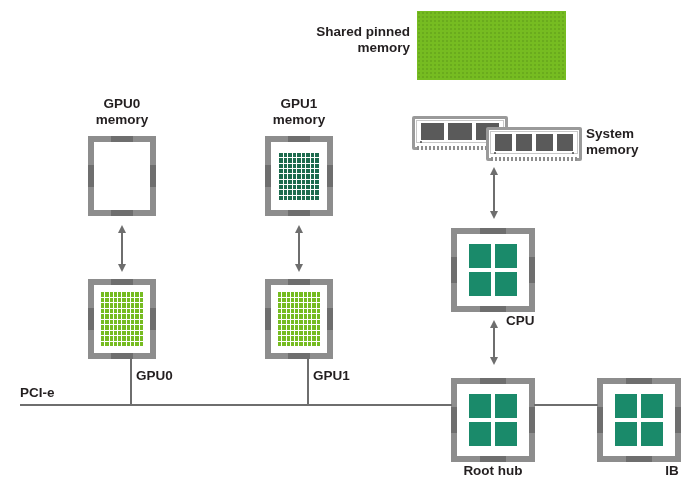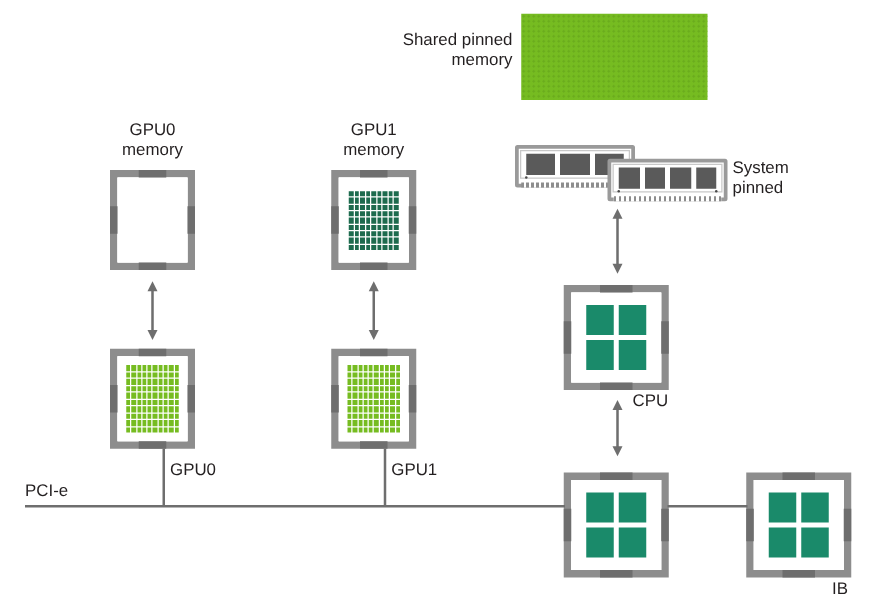--- a/index.html
+++ b/index.html
@@ -2,21 +2,21 @@
 <html><head>
 <meta charset="utf-8">
 <style>
   html,body{margin:0;padding:0;}
   body{
     width:700px;height:480px;background:#ffffff;
     font-family:"Liberation Sans","DejaVu Sans",sans-serif;
     position:relative;overflow:hidden;
     -webkit-font-smoothing:antialiased;
   }
-  .stage{position:absolute;inset:0;}
+  .stage{position:absolute;inset:0;font-weight:bold;}
 
   
   .lbl{
     position:absolute;color:#231f20;font-size:13.5px;line-height:16px;
     white-space:pre;
   }
   .lbl.center{text-align:center;}
   .lbl.right{text-align:right;}
 
   
@@ -458,21 +458,21 @@
       <span></span>
       <span></span>
       <span></span>
     </div>
     <div class="dot" style="left:8px;"></div>
     <div class="dot" style="right:8px;"></div>
     <div class="pins"></div>
   </div>
 
   <div class="lbl" style="left:586px;top:126px;width:110px;">System
-pinned</div>
+memory</div>
 
   <div class="arr up" style="left:489.5px;top:167px;"></div>
   <div class="line vline" style="left:493px;top:173px;height:39px;"></div>
   <div class="arr down" style="left:489.5px;top:211px;"></div>
 
   <div class="chip" style="left:451px;top:228px;width:84px;height:84px;">
     <div class="frame"></div>
     <div class="inner"></div>
     <div class="quad" style="left:18px;top:16px;width:48px;height:52px;">
       <div></div>
@@ -500,20 +500,21 @@
       <div></div>
       <div></div>
       <div></div>
     </div>
     <div class="notch top" style="width:26px;"></div>
     <div class="notch bottom" style="width:26px;"></div>
     <div class="notch left" style="height:26px;"></div>
     <div class="notch right" style="height:26px;"></div>
   </div>
 
+  <div class="lbl center" style="left:443px;top:463px;width:100px;">Root hub</div>
 
   <div class="chip" style="left:597px;top:378px;width:84px;height:84px;">
     <div class="frame"></div>
     <div class="inner"></div>
     <div class="quad" style="left:18px;top:16px;width:48px;height:52px;">
       <div></div>
       <div></div>
       <div></div>
       <div></div>
     </div>

